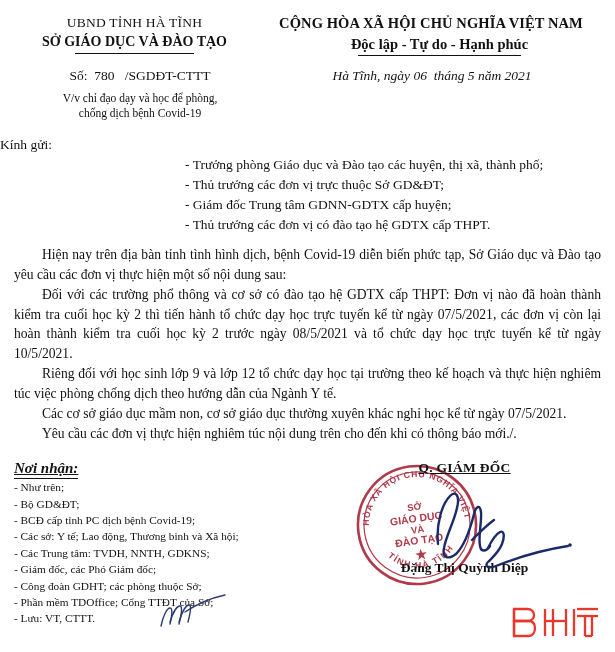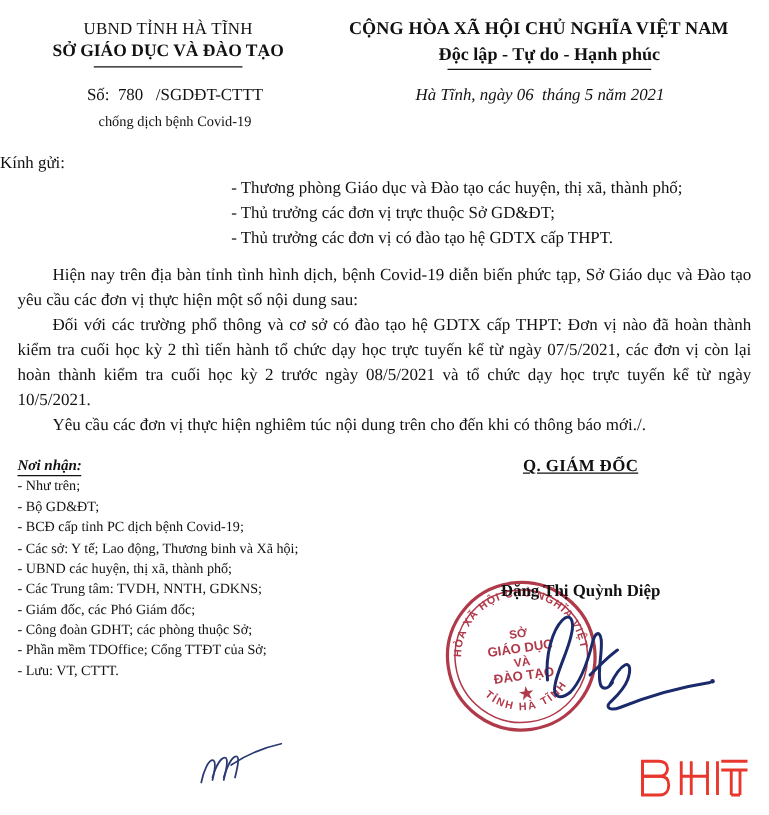--- a/index.html
+++ b/index.html
@@ -154,26 +154,27 @@
     display: flex;
     flex-direction: row;
     margin-top: 14px;
     padding-left: 14px;
     position: relative;
   }
   .footer-left {
     width: 300px;
   }
   .noi-nhan-title {
-    font-size: 12px;
+    font-size: 15px;
     font-weight: bold;
     font-style: italic;
     line-height: 1.4;
     display: inline-block;
     position: relative;
+    text-decoration: underline;
   }
   .noi-nhan-title::after {
     content: "";
     position: absolute;
     left: 0;
     right: 0;
     bottom: 0px;
     height: 1px;
     background: #111;
   }
@@ -255,50 +256,53 @@
     <div class="header-right">
       <div class="nation-line1">CỘNG HÒA XÃ HỘI CHỦ NGHĨA VIỆT NAM</div>
       <div class="nation-line2">Độc lập - Tự do - Hạnh phúc</div>
     </div>
   </div>
 
   <div class="subhead">
     <div class="subhead-left">
       <div class="doc-number">Số:  780   /SGDĐT-CTTT</div>
       <div class="doc-subject">
+        <div>V/v chỉ đạo dạy và học để phòng,</div>
         <div>chống dịch bệnh Covid-19</div>
       </div>
     </div>
     <div class="subhead-right">
       <div class="doc-place-date">Hà Tĩnh, ngày 06  tháng 5 năm 2021</div>
     </div>
   </div>
 
   <div class="kinh-gui">Kính gửi:</div>
   <div class="recipient-list">
-    <div class="recipient-item">- Thương phòng Giáo dục và Đào tạo các huyện, thị xã, thành phố;</div>
+    <div class="recipient-item">- Trưởng phòng Giáo dục và Đào tạo các huyện, thị xã, thành phố;</div>
     <div class="recipient-item">- Thủ trưởng các đơn vị trực thuộc Sở GD&amp;ĐT;</div>
+    <div class="recipient-item">- Giám đốc Trung tâm GDNN-GDTX cấp huyện;</div>
     <div class="recipient-item">- Thủ trưởng các đơn vị có đào tạo hệ GDTX cấp THPT.</div>
   </div>
 
   <div class="body-text">
     <p>Hiện nay trên địa bàn tỉnh tình hình dịch, bệnh Covid-19 diễn biến phức tạp, Sở Giáo dục và Đào tạo yêu cầu các đơn vị thực hiện một số nội dung sau:</p>
     <p>Đối với các trường phổ thông và cơ sở có đào tạo hệ GDTX cấp THPT: Đơn vị nào đã hoàn thành kiểm tra cuối học kỳ 2 thì tiến hành tổ chức dạy học trực tuyến kể từ ngày 07/5/2021, các đơn vị còn lại hoàn thành kiểm tra cuối học kỳ 2 trước ngày 08/5/2021 và tổ chức dạy học trực tuyến kể từ ngày 10/5/2021.</p>
+    <p>Riêng đối với học sinh lớp 9 và lớp 12 tổ chức dạy học tại trường theo kế hoạch và thực hiện nghiêm túc việc phòng chống dịch theo hướng dẫn của Ngành Y tế.</p>
+    <p>Các cơ sở giáo dục mầm non, cơ sở giáo dục thường xuyên khác nghỉ học kể từ ngày 07/5/2021.</p>
     <p>Yêu cầu các đơn vị thực hiện nghiêm túc nội dung trên cho đến khi có thông báo mới./.</p>
   </div>
 
   <div class="footer">
     <div class="footer-left">
       <div class="noi-nhan-title">Nơi nhận:</div>
       <div>
         <div class="noi-nhan-item">- Như trên;</div>
         <div class="noi-nhan-item">- Bộ GD&amp;ĐT;</div>
         <div class="noi-nhan-item">- BCĐ cấp tỉnh PC dịch bệnh Covid-19;</div>
         <div class="noi-nhan-item">- Các sở: Y tế; Lao động, Thương binh và Xã hội;</div>
-        <div class="noi-nhan-item">- UBND các huyện, thị xã, thành phố;</div>
         <div class="noi-nhan-item">- Các Trung tâm: TVDH, NNTH, GDKNS;</div>
         <div class="noi-nhan-item">- Giám đốc, các Phó Giám đốc;</div>
         <div class="noi-nhan-item">- Công đoàn GDHT; các phòng thuộc Sở;</div>
         <div class="noi-nhan-item">- Phần mềm TDOffice; Cổng TTĐT của Sở;</div>
         <div class="noi-nhan-item">- Lưu: VT, CTTT.</div>
       </div>
     </div>
     <div class="footer-right">
       <div class="sign-title">Q. GIÁM ĐỐC</div>
       <div class="sign-name">Đặng Thị Quỳnh Diệp</div>

